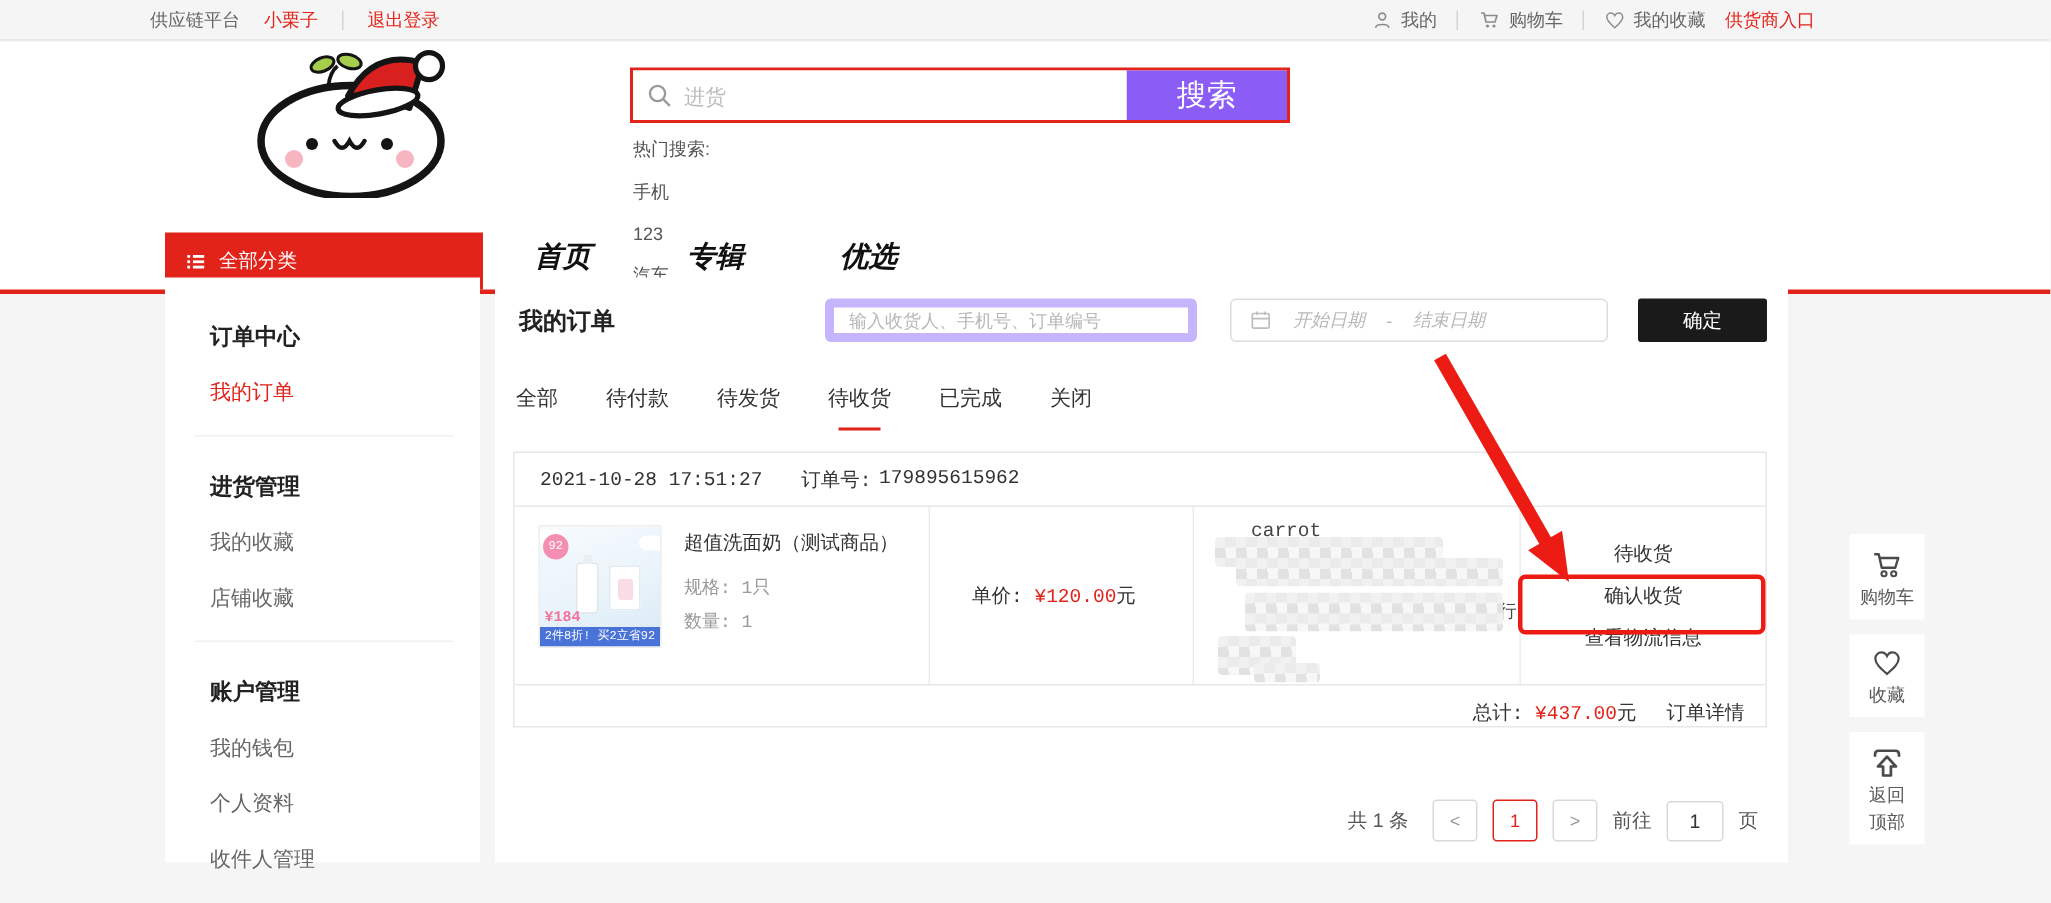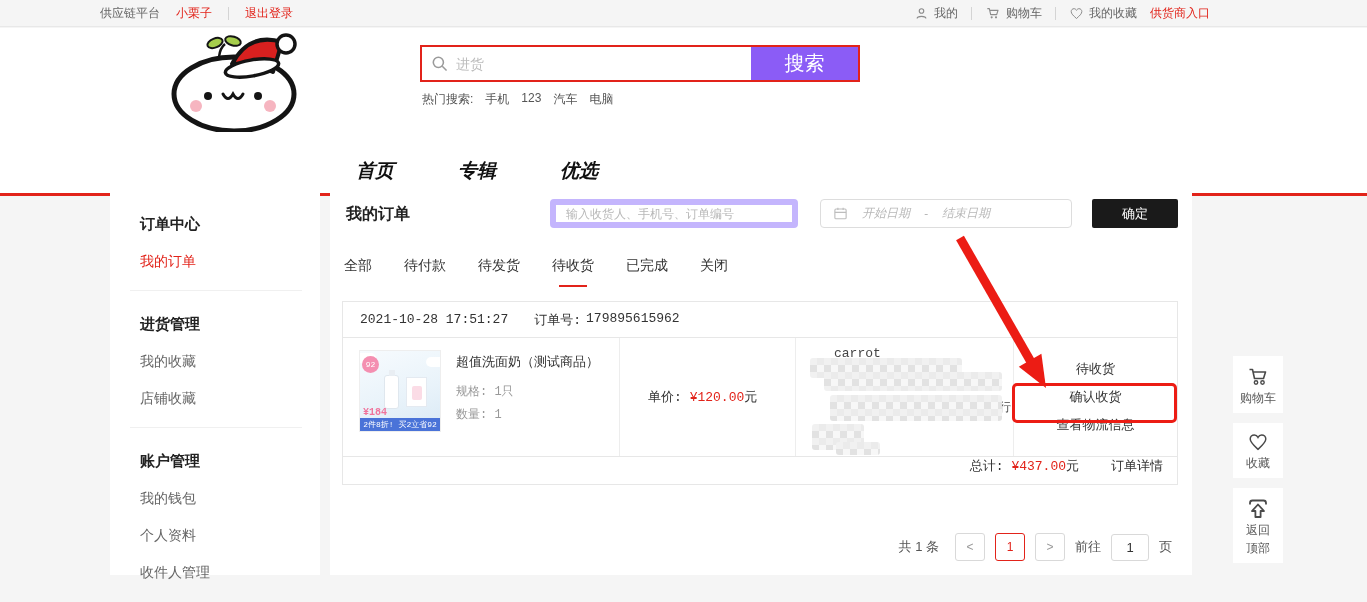--- a/index.html
+++ b/index.html
@@ -40,21 +40,21 @@
     font-family:inherit;
   }
   .searchbox input::placeholder { color:#bdbdbd; }
   .searchbox .mag { position:absolute; left:9px; top:8px; }
   .search-btn {
     width:107px; background:#8b5cf6; color:#fff; font-size:20px;
     border:none; cursor:pointer; font-family:inherit;
   }
   .hotline {
     position:absolute; left:422px; top:63px; font-size:12px; color:#555;
-    display:flex; gap:12px;
+    display:flex; gap:12px;flex-direction:column;
   }
   .hotline .kw { cursor:pointer; }
   .navrow { position:absolute; left:0; bottom:0; height:38px; width:100%; }
   .allcat {
     position:absolute; left:110px; bottom:0; width:212px; height:38px;
     background:#e2231a; color:#fff; font-size:13px;
     display:flex; align-items:center; gap:8px; padding-left:13px; cursor:pointer;
   }
   .mainmenu { position:absolute; left:356px; bottom:9px; display:flex; gap:64px; }
   .mainmenu .mi { font-size:19px; font-weight:bold; color:#111; cursor:pointer;font-style:italic; }
@@ -143,22 +143,22 @@
     background:conic-gradient(#ebebeb 25%,#f7f7f7 0 50%,#e2e2e2 0 75%,#f1f1f1 0);
     background-size:14px 14px;
   }
   .col4 {
     flex:1; display:flex; flex-direction:column; align-items:center;
     justify-content:center; gap:10px; font-size:13px; color:#333;
   }
   .col4 .act { cursor:pointer; }
   .card-f {
     border-top:1px solid #e7e7e7; height:28px;
-    display:flex; align-items:flex-start; justify-content:flex-end;
-    gap:32px; padding-right:14px; font-size:13px; color:#333;
+    display:flex; align-items:flex-end; justify-content:flex-end;
+    gap:20px; padding-right:14px; font-size:13px; color:#333;
   }
   .card-f .detail { cursor:pointer; }
   
   .pager {
     position:absolute; right:20px; top:348px;
     display:flex; align-items:center; gap:10px; font-size:13px; color:#555;
   }
   .pgbtn {
     width:30px; height:28px; border:1px solid #d9d9d9; border-radius:3px;
     background:#fff; display:flex; align-items:center; justify-content:center;
@@ -253,20 +253,33 @@
   </div>
   <div class="hotline">
     <span>热门搜索:</span>
     <span class="kw">手机</span>
     <span class="kw">123</span>
     <span class="kw">汽车</span>
     <span class="kw">电脑</span>
   </div>
 
   <div class="navrow">
+    <div class="allcat">
+      <svg width="15" height="15" viewBox="0 0 16 16">
+          <g fill="#fff">
+            <rect x="2" y="3.2" width="2" height="2"></rect>
+            <rect x="6" y="3.2" width="8" height="2"></rect>
+            <rect x="2" y="7" width="2" height="2"></rect>
+            <rect x="6" y="7" width="8" height="2"></rect>
+            <rect x="2" y="10.8" width="2" height="2"></rect>
+            <rect x="6" y="10.8" width="8" height="2"></rect>
+          </g>
+        </svg>
+      <span>全部分类</span>
+    </div>
     <div class="mainmenu">
       <span class="mi">首页</span>
       <span class="mi">专辑</span>
       <span class="mi">优选</span>
     </div>
   </div>
 </div>
 
 <div class="sidebar">
   <h3>订单中心</h3>

